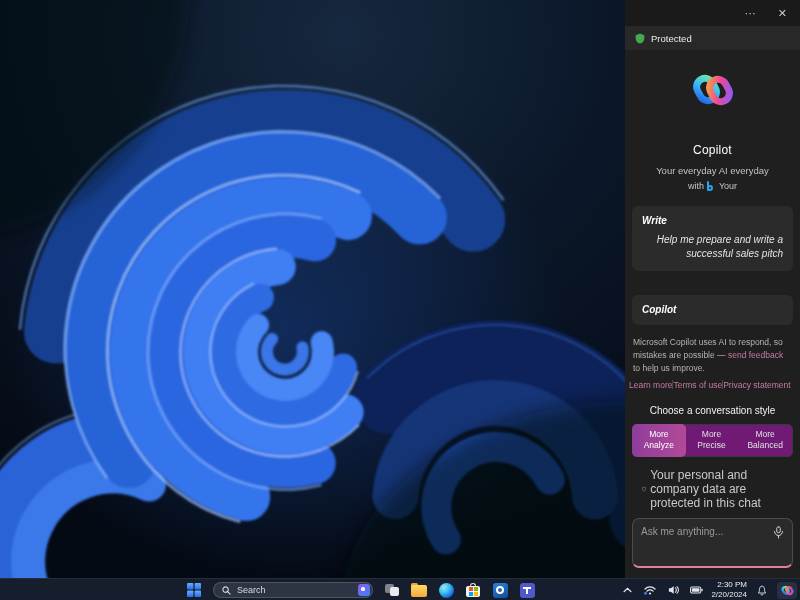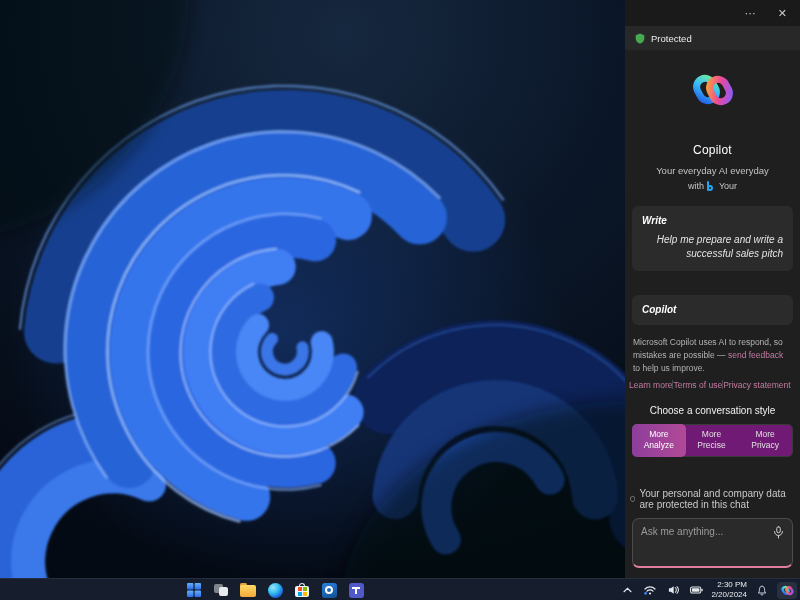--- a/index.html
+++ b/index.html
@@ -35,21 +35,21 @@
   .flink { color:var(--accent-link,#c57ba4); cursor:pointer; }
   .vdiv { width:1px; height:9px; background:#4a4a4a; }
 
   .chooser-heading { margin-top:15px; text-align:center; font-size:10px; color:#f2f2f2; }
   .segmented { margin:8px 7px 0; display:flex; background:#701a75; border:1px solid #3a3a3a; border-radius:5px; }
   .seg { flex:1; padding:4px 2px; text-align:center; font-size:8.5px; line-height:1.35; color:#e0e0e0; cursor:pointer; }
   .seg.selected { background:linear-gradient(90deg,var(--creative-start,#8e3d9b),var(--creative-end,#b14a97)); color:#fff; border-radius:5px; margin:-1px; padding:5px 2px; }
 
   .spacer { flex:1; }
 
-  .privacy-note { display:flex; align-items:center; justify-content:center; gap:4px; font-size:10px; color:#c9c9c9; padding:0 5px; }
+  .privacy-note { display:flex; align-items:center; justify-content:center; gap:4px; font-size:12px; color:#c9c9c9; padding:0 5px;margin-left:12px; }
 
   .composer { margin:8px 7px 10px; height:50px; background:#2a2a2a; border:1px solid #4c4c4c; border-bottom:2px solid var(--composer-underline,#e0809e); border-radius:7px; padding:7px 8px 4px; display:flex; flex-direction:column; justify-content:space-between; }
   .composer-top { display:flex; align-items:flex-start; }
   .composer-input { flex:1; background:transparent; border:none; outline:none; color:#eaeaea; font-size:10px; font-family:inherit; min-width:0; }
   .composer-input::placeholder { color:#9b9b9b; }
   .icon-btn { display:inline-flex; cursor:pointer; }
 
   
   .taskbar { position:absolute; left:0; right:0; bottom:0; height:22px; background:#161e2e; border-top:1px solid rgba(255,255,255,.07); }
   .tb-center { position:absolute; left:186px; top:0; height:22px; display:flex; align-items:center; gap:11px; }
@@ -212,21 +212,21 @@
       <div class="seg selected">
         <div>More</div>
         <div>Analyze</div>
       </div>
       <div class="seg">
         <div>More</div>
         <div>Precise</div>
       </div>
       <div class="seg">
         <div>More</div>
-        <div>Privacy</div>
+        <div>Balanced</div>
       </div>
     </div>
 
     <div class="spacer"></div>
 
     <div class="privacy-note">
       <svg width="9" height="10" viewBox="0 0 12 13">
         <path d="M6 .8 L10.8 2.8 V6.3 C10.8 9.3 8.8 11.4 6 12.2 C3.2 11.4 1.2 9.3 1.2 6.3 V2.8 Z" fill="none" stroke="#c9c9c9" stroke-width="1.1"></path>
       </svg>
       <span>Your personal and company data are protected in this chat</span>
@@ -257,20 +257,28 @@
                 <stop offset="100%" stop-color="#2e6bee"></stop>
               </linearGradient>
             </defs>
           <rect x="0" y="0" width="6.4" height="6.4" rx="1" fill="url(#wg)"></rect>
           <rect x="7.6" y="0" width="6.4" height="6.4" rx="1" fill="url(#wg)"></rect>
           <rect x="0" y="7.6" width="6.4" height="6.4" rx="1" fill="url(#wg)"></rect>
           <rect x="7.6" y="7.6" width="6.4" height="6.4" rx="1" fill="url(#wg)"></rect>
         </svg>
       </span>
 
+      <div class="search-pill">
+        <svg width="9" height="9" viewBox="0 0 10 10" fill="none" stroke="#d7dbe2" stroke-width="1.2" stroke-linecap="round">
+          <circle cx="4" cy="4" r="3"></circle>
+            <path d="M6.3 6.3 L9 9"></path>
+        </svg>
+        <span class="search-label">Search</span>
+        <span class="highlights-icon"></span>
+      </div>
 
       <span class="tb-icon">
         <span class="taskview">
             <span class="back"></span>
             <span class="front"></span>
           </span>
       </span>
       <span class="tb-icon">
         <span class="folder">
             <span class="tab"></span>

